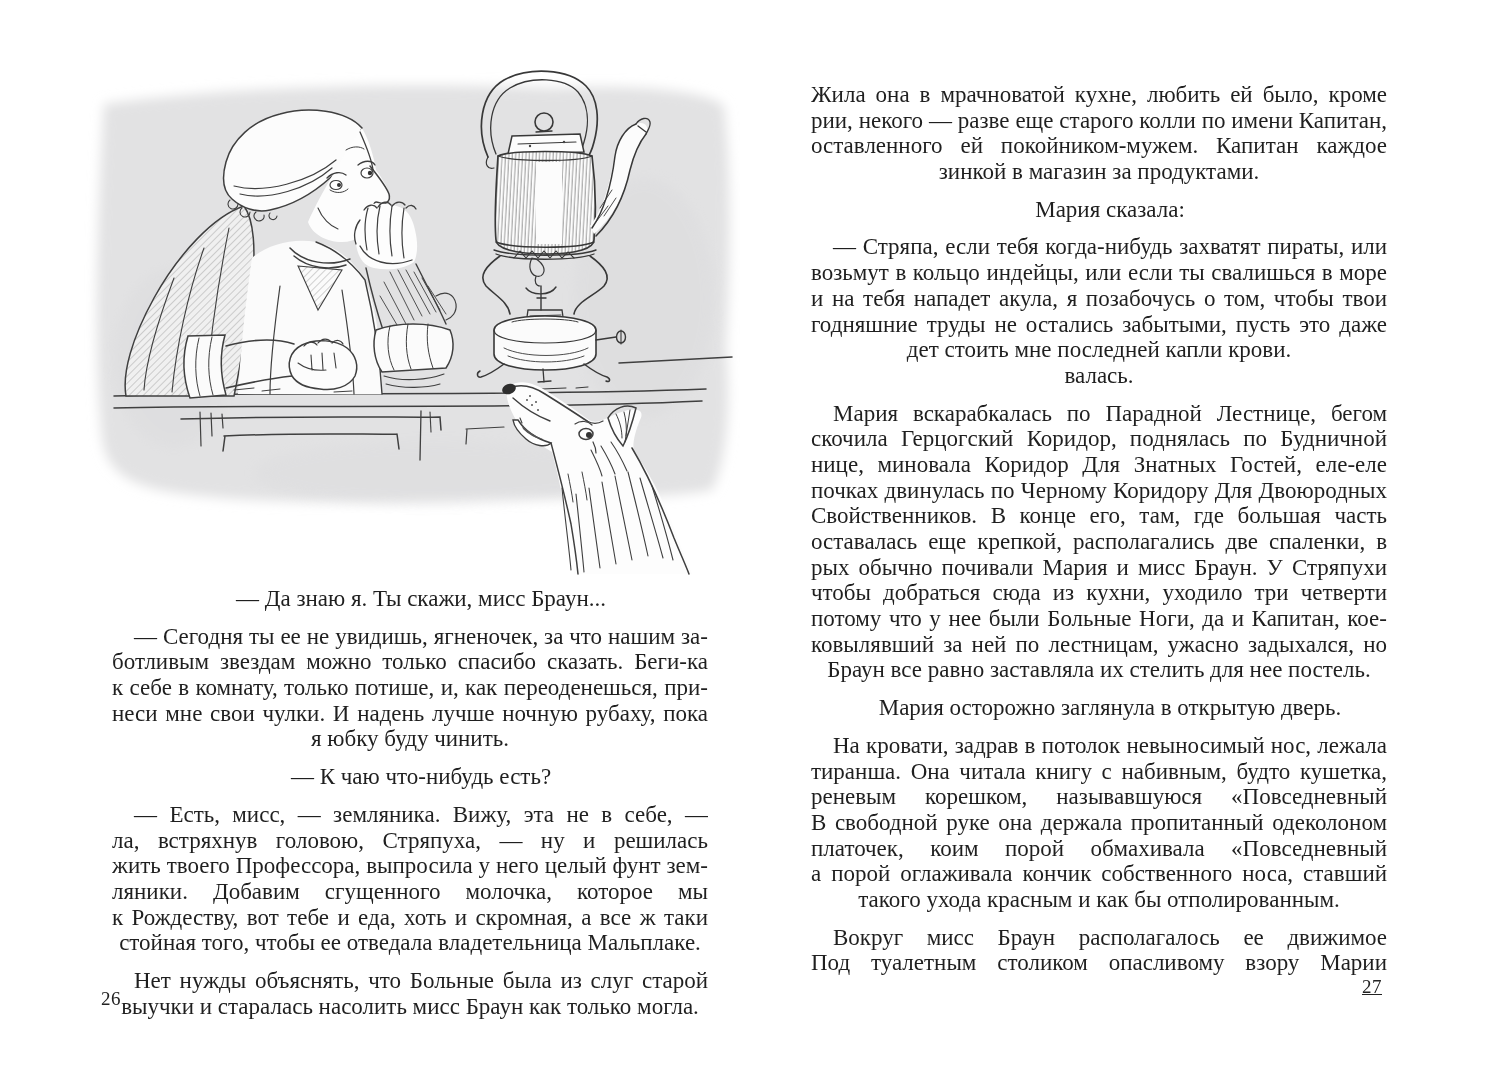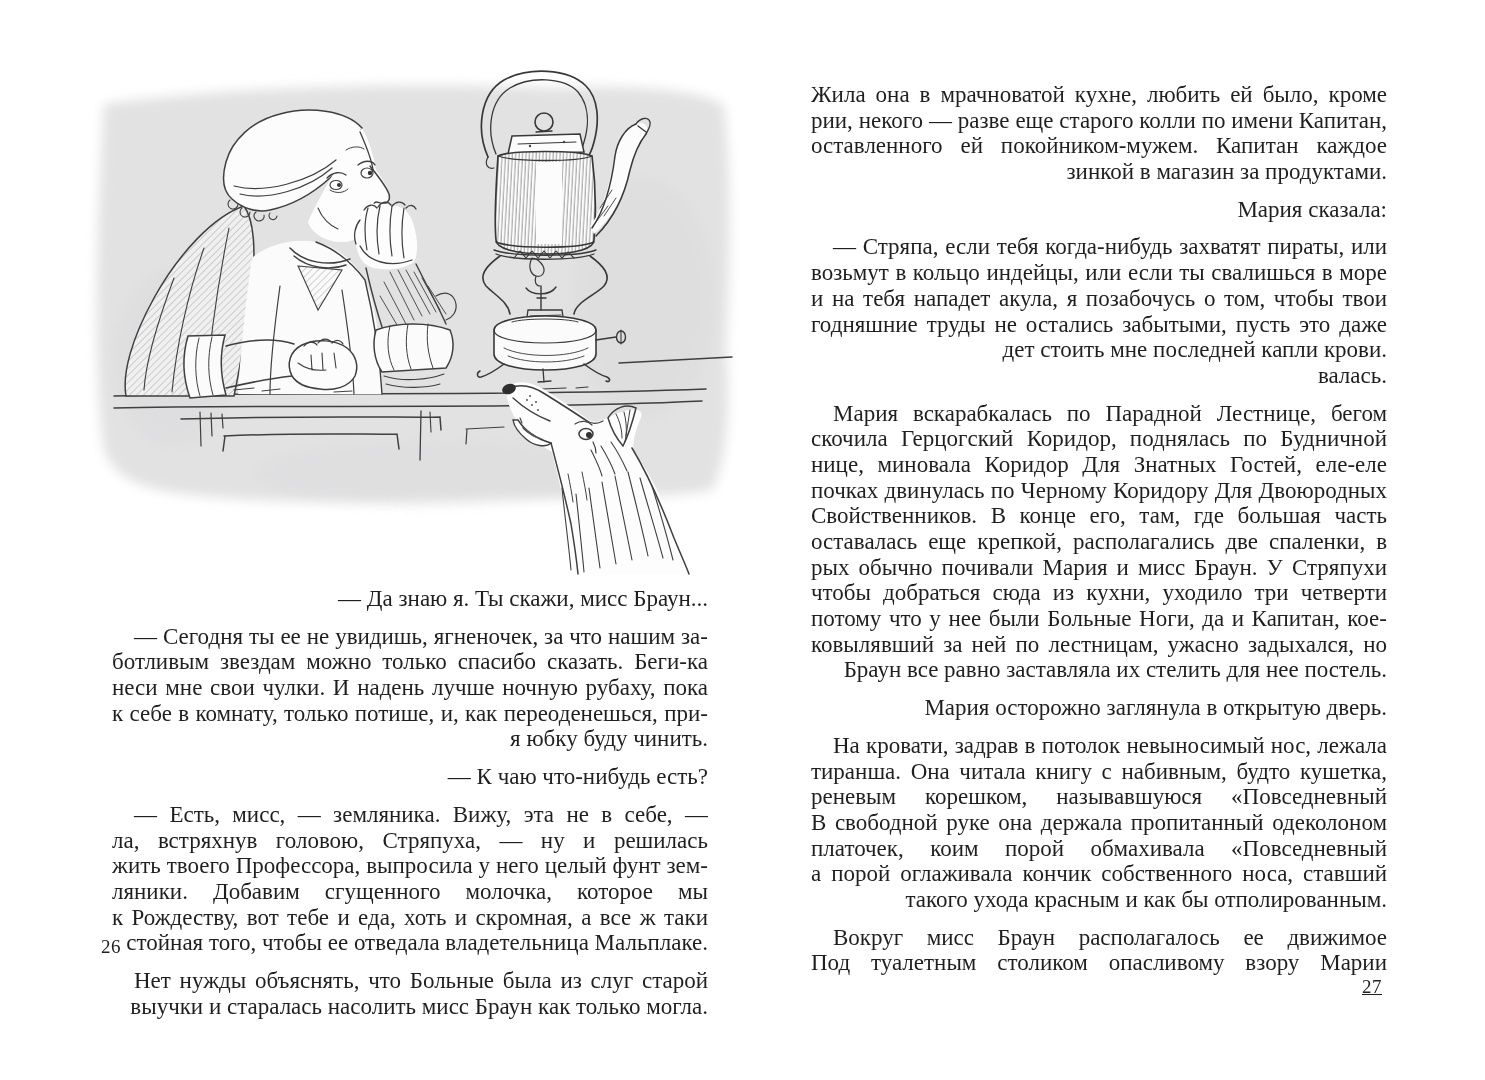--- a/index.html
+++ b/index.html
@@ -7,25 +7,25 @@
     width:1485px;height:1080px;position:relative;overflow:hidden;
     background:#ffffff;color:#1f1f1f;
     font-family:"Liberation Serif", serif;
   }
   .page{position:absolute;top:0;height:1080px;}
   #page-left{left:0;width:742px;}
   #page-right{left:742px;width:743px;}
   .textblock{position:absolute;font-size:23px;line-height:25.7px;}
   #left-text{left:112px;top:574px;width:596px;}
   #right-text{left:69px;top:82px;width:576px;}  
-  .line{height:25.7px;overflow:hidden;white-space:normal;text-align:right;}
+  .line{height:25.7px;overflow:hidden;white-space:normal;text-align:center;}
   .line.just{text-align:justify;text-align-last:justify;}
   .line.indent{text-indent:22px;margin-top:12px;}
   .pagenum{position:absolute;font-size:19px;letter-spacing:.5px;color:#222;}
-  #pagenum-left{left:101px;top:936px;}
+  #pagenum-left{left:101px;top:988px;}
   #pagenum-right{left:620px;top:976px;width:36px;text-align:left;text-decoration:underline;}
   #illustration{position:absolute;left:84px;top:58px;width:656px;height:520px;}
 </style>
 </head>
 <body>
 
 <div class="page" id="page-left">
 
   <svg id="illustration" viewBox="0 0 656 520" xmlns="http://www.w3.org/2000/svg">
     <defs>
@@ -197,22 +197,22 @@
       <path d="M507,392 C512,402 516,410 518,418 M517,388 C523,398 528,408 531,416 M527,384 C534,394 539,404 543,413" stroke-width="1.1"></path>
       <path d="M478,430 C481,460 485,490 487,512 M492,436 C495,464 498,492 500,514 M505,430 C509,460 513,488 516,510 M518,424 C523,454 528,482 532,506 M531,418 C537,448 543,476 548,502 M544,414 C551,442 558,470 564,498 M556,420 C564,448 572,474 579,500 M568,428 C576,454 583,478 589,502" stroke-width="1.1"></path>
       <path d="M484,416 C486,426 488,436 489,444 M498,414 C500,424 502,434 503,442" stroke-width="1"></path>
     </g>
   </svg>
 
   <div class="textblock" id="left-text">
       <div class="line indent">— Да знаю я. Ты скажи, мисс Браун...</div>
       <div class="line indent just">— Сегодня ты ее не увидишь, ягненочек, за что нашим за-</div>
       <div class="line just">ботливым звездам можно только спасибо сказать. Беги-ка</div>
+      <div class="line just">к себе в комнату, только потише, и, как переоденешься, при-</div>
       <div class="line just">неси мне свои чулки. И надень лучше ночную рубаху, пока</div>
-      <div class="line just">к себе в комнату, только потише, и, как переоденешься, при-</div>
       <div class="line">я юбку буду чинить.</div>
       <div class="line indent">— К чаю что-нибудь есть?</div>
       <div class="line indent just">— Есть, мисс, — земляника. Вижу, эта не в себе, — продолжа-</div>
       <div class="line just">ла, встряхнув головою, Стряпуха, — ну и решилась потрево-</div>
       <div class="line just">жить твоего Профессора, выпросила у него целый фунт зем-</div>
       <div class="line just">ляники. Добавим сгущенного молочка, которое мы припасли</div>
       <div class="line just">к Рождеству, вот тебе и еда, хоть и скромная, а все ж таки до-</div>
       <div class="line">стойная того, чтобы ее отведала владетельница Мальплаке.</div>
       <div class="line indent just">Нет нужды объяснять, что Больные была из слуг старой</div>
       <div class="line">выучки и старалась насолить мисс Браун как только могла.</div>

